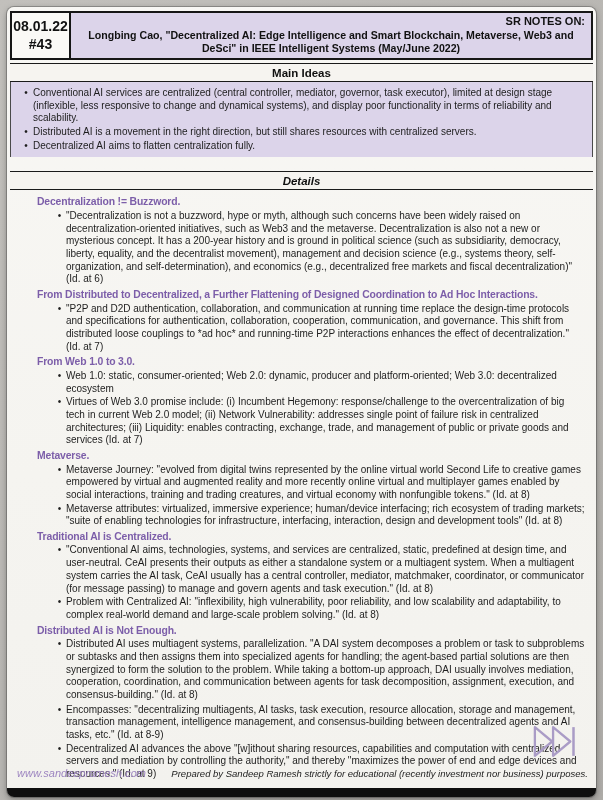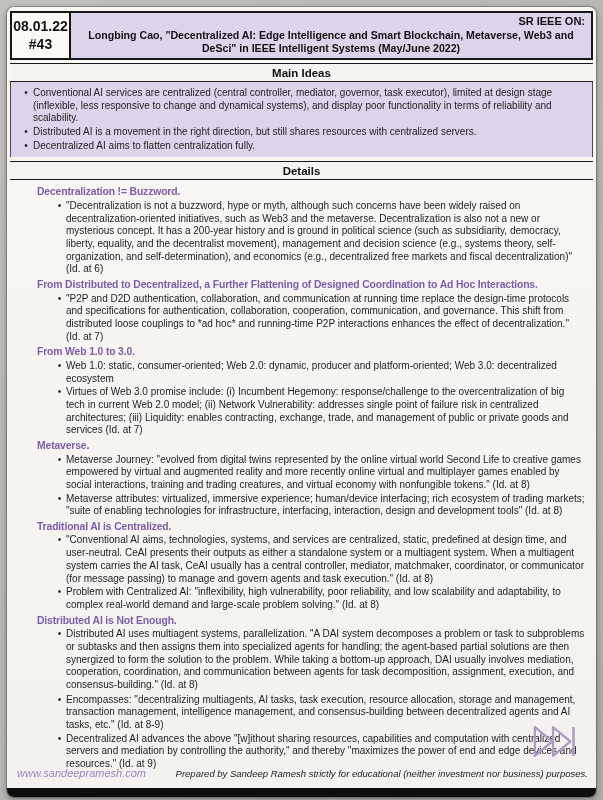--- a/index.html
+++ b/index.html
@@ -38,21 +38,21 @@
   .srlabel{font-weight:bold;font-size:11px;text-align:right;line-height:1.2;}
   .cite{font-weight:bold;font-size:10.6px;text-align:center;line-height:1.22;margin-top:1px;}
   
   .bar{
     margin-top:3px;
     background:#f6f4f0;
     border-top:1.6px solid #1a1a1a;border-bottom:1.6px solid #1a1a1a;
     text-align:center;font-weight:bold;font-size:11.5px;color:#101010;
     padding:2.5px 0;
   }
-  .bar.details{margin-top:4px;}
+  .bar.details{margin-top:14px;font-style:italic;}
   
   .mi-box{
     background:#dcd4ea;
     border-left:1px solid #4a4a4a;border-right:1px solid #4a4a4a;
     padding:4px 10px 4px 8px;
   }
   .li{display:flex;align-items:flex-start;margin:1px 0;}
   .li .dot{flex:0 0 14px;text-align:center;font-size:10px;line-height:1.27;color:#1d1d1d;}
   .li .txt{flex:1;font-size:10px;line-height:1.27;color:#1d1d1d;}
   
@@ -79,21 +79,21 @@
 
 <div class="stage">
   <div class="page">
 
     <div class="hdr">
       <div class="datebox">
         <div>08.01.22</div>
         <div>#43</div>
       </div>
       <div class="titlebox">
-        <div class="srlabel">SR IEEE ON:</div>
+        <div class="srlabel">SR NOTES ON:</div>
         <div class="cite">Longbing Cao, "Decentralized AI: Edge Intelligence and Smart Blockchain, Metaverse, Web3 and DeSci" in IEEE Intelligent Systems (May/June 2022)</div>
       </div>
     </div>
 
     <div class="bar">Main Ideas</div>
 
     <div class="mi-box">
       <div class="li">
         <span class="dot">•</span>
         <span class="txt">Conventional AI services are centralized (central controller, mediator, governor, task executor), limited at design stage (inflexible, less responsive to change and dynamical systems), and display poor functionality in terms of reliability and scalability.</span>
@@ -186,17 +186,17 @@
     </div>
 
     <svg class="ff-icon" viewBox="0 0 48 38" xmlns="http://www.w3.org/2000/svg">
       <path d="M3 4 L21 19 L3 34 Z" fill="none" stroke="#aa9cc6" stroke-width="2.4" stroke-linejoin="round"></path>
       <path d="M22 4 L40 19 L22 34 Z" fill="none" stroke="#aa9cc6" stroke-width="2.4" stroke-linejoin="round"></path>
       <rect x="42" y="4" width="2.6" height="30" fill="#aa9cc6"></rect>
     </svg>
 
     <div class="footer">
       <span class="site">www.sandeepramesh.com</span>
-      <span class="disc">Prepared by Sandeep Ramesh strictly for educational (neither investment nor business) purposes.</span>
+      <span class="disc">Prepared by Sandeep Ramesh strictly for educational (recently investment nor business) purposes.</span>
     </div>
 
   </div>
 </div>
 
 </body></html>

